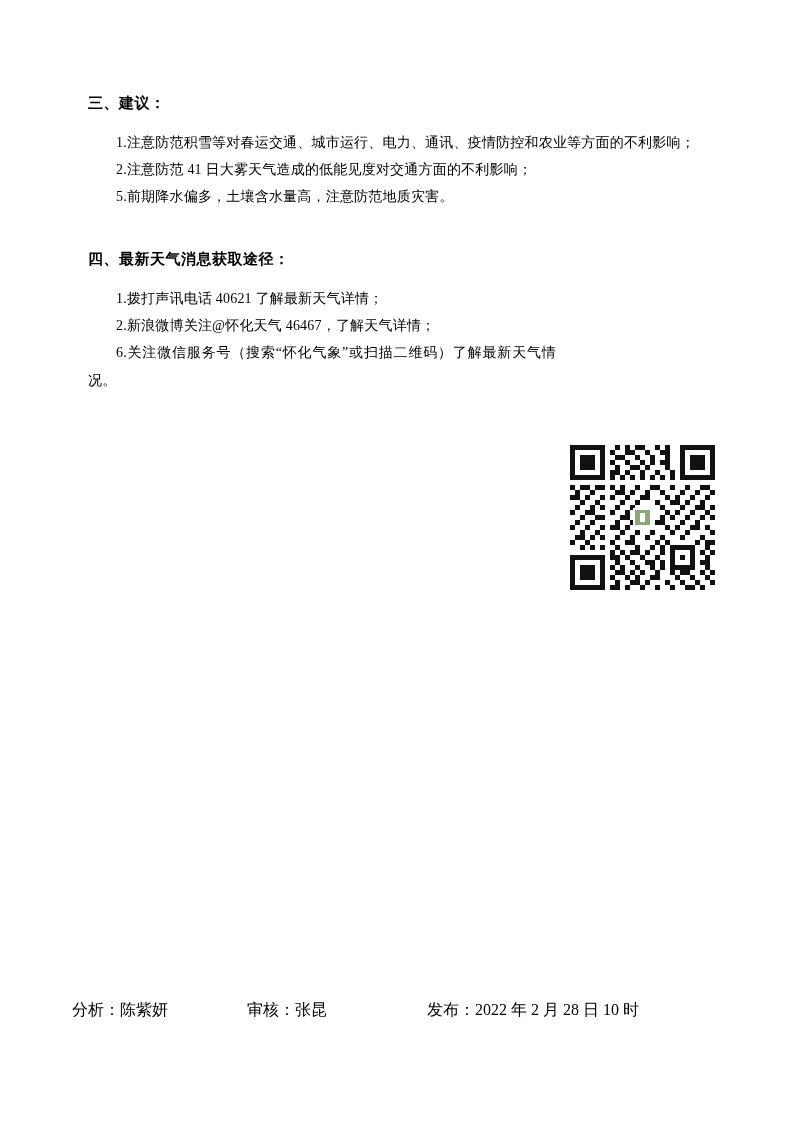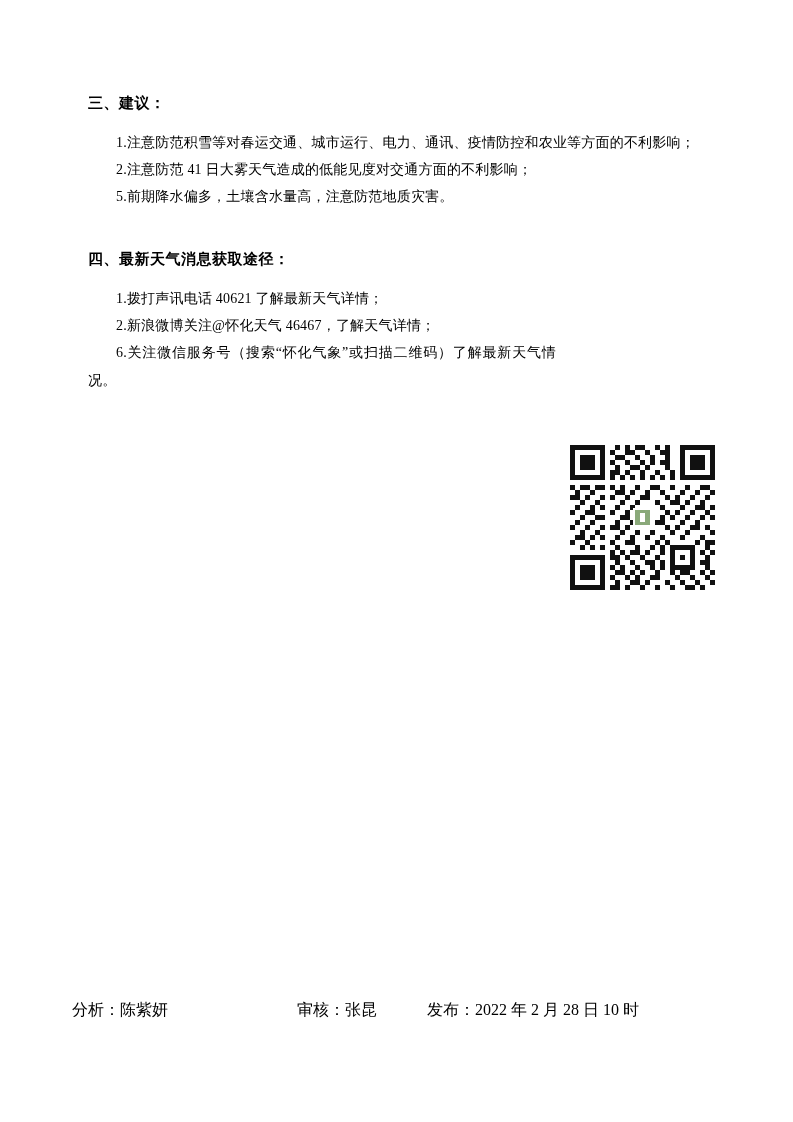--- a/index.html
+++ b/index.html
@@ -61,21 +61,21 @@
   .footer {
     position: absolute;
     left: 72px;
     top: 1000px;
     width: 620px;
     font-size: 16px;
     display: flex;
     align-items: center;
   }
   .footer .f-analyst { width: 175px; }
-  .footer .f-reviewer { width: 180px; text-align: center; }
+  .footer .f-reviewer { width: 180px; }
   .footer .f-release { flex: 1; }
 </style>
 </head>
 <body>
 
 <div class="page">
 
   <div class="content">
 
     <div>

